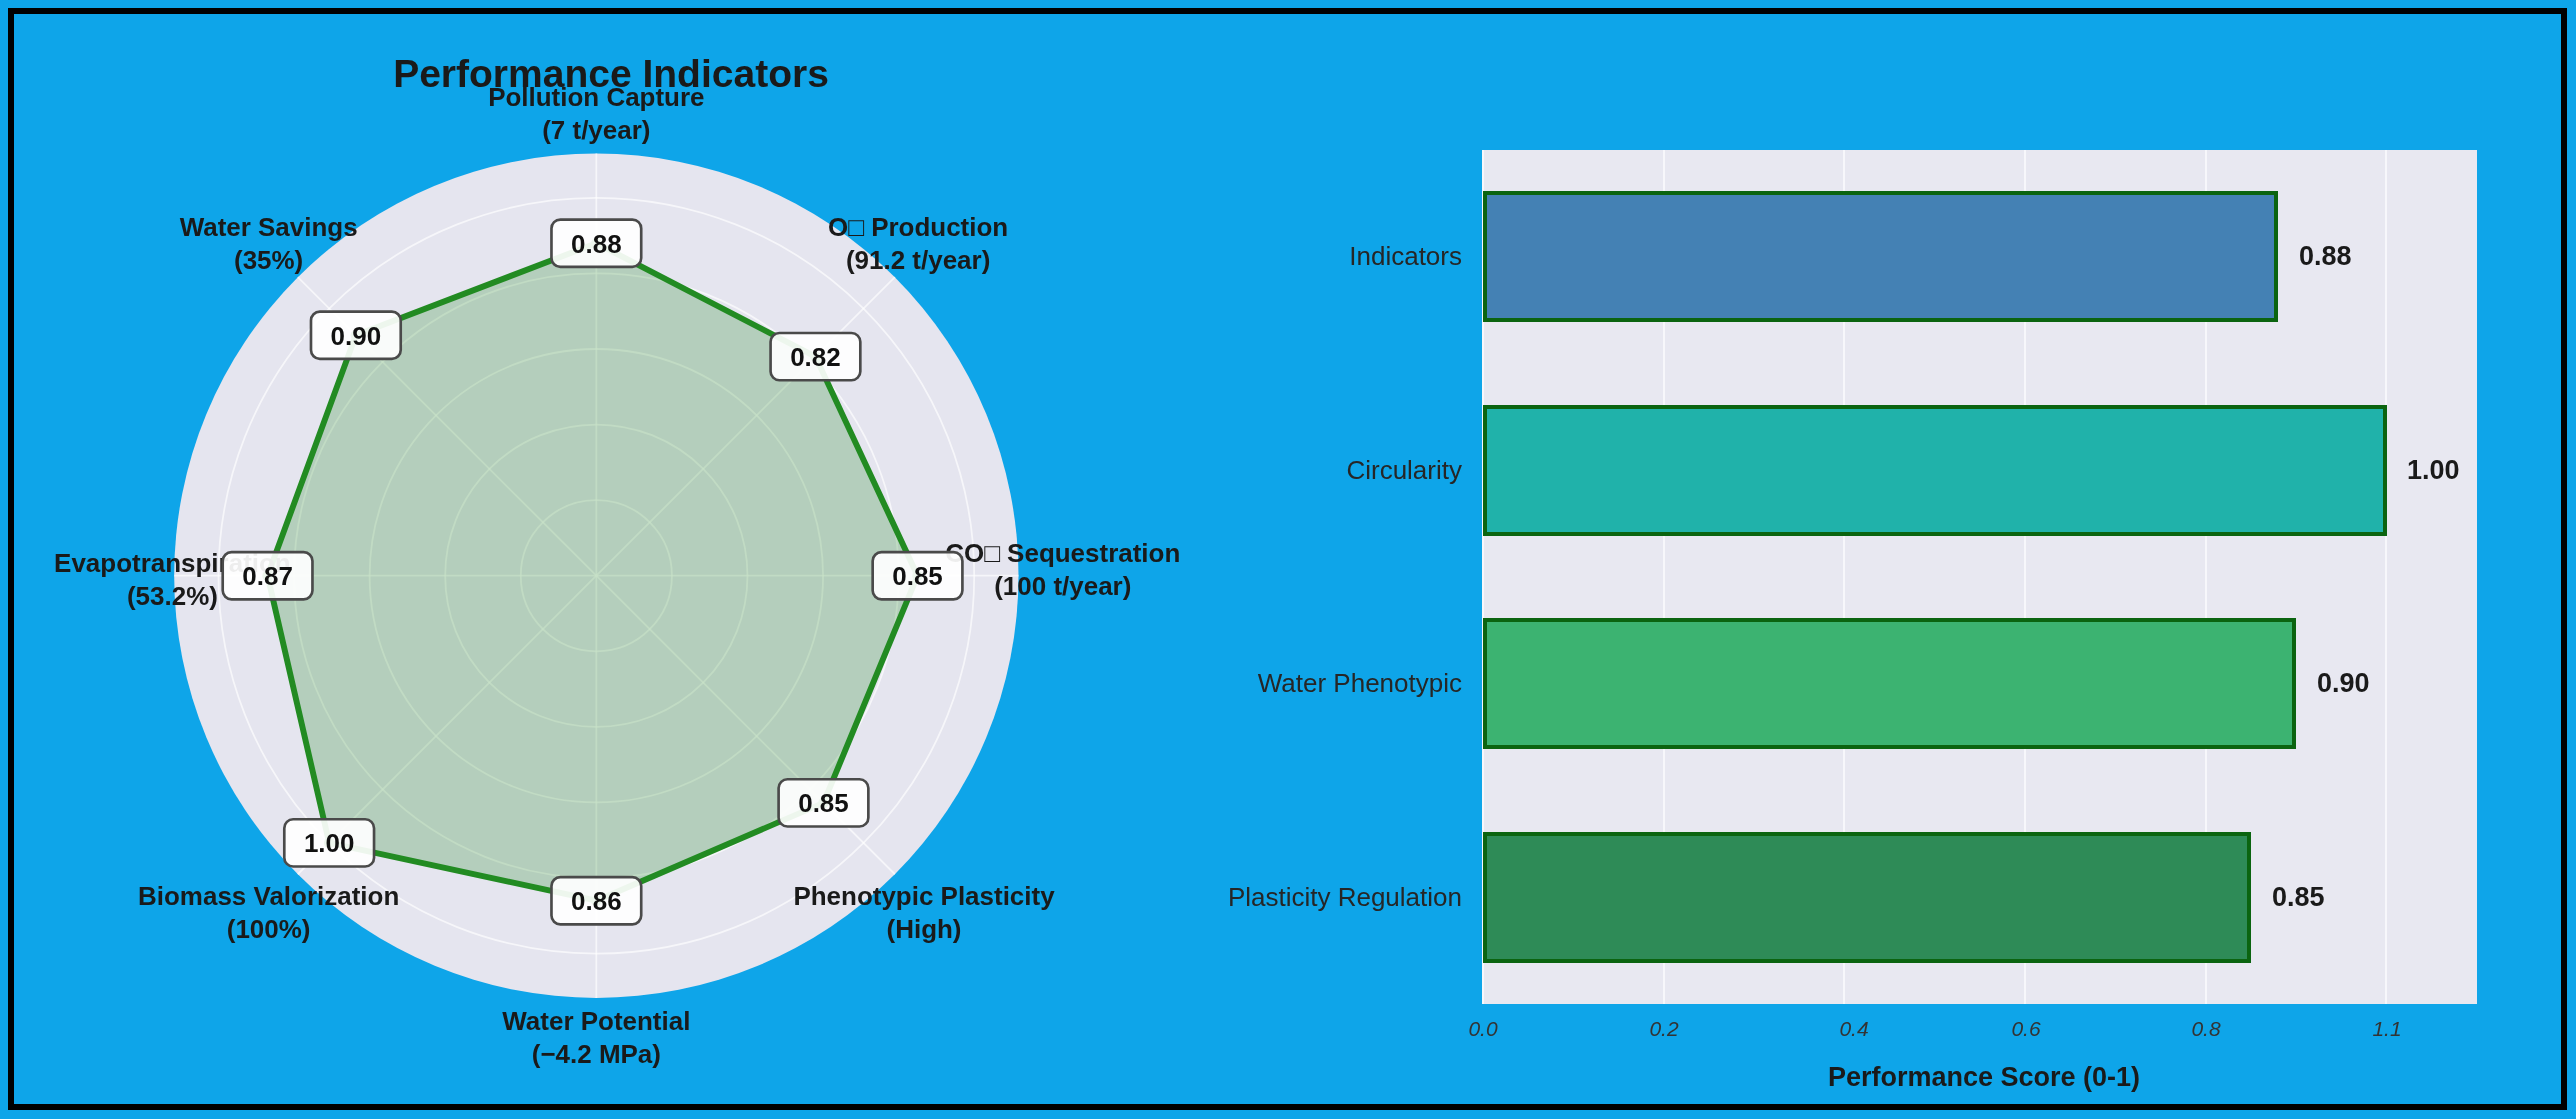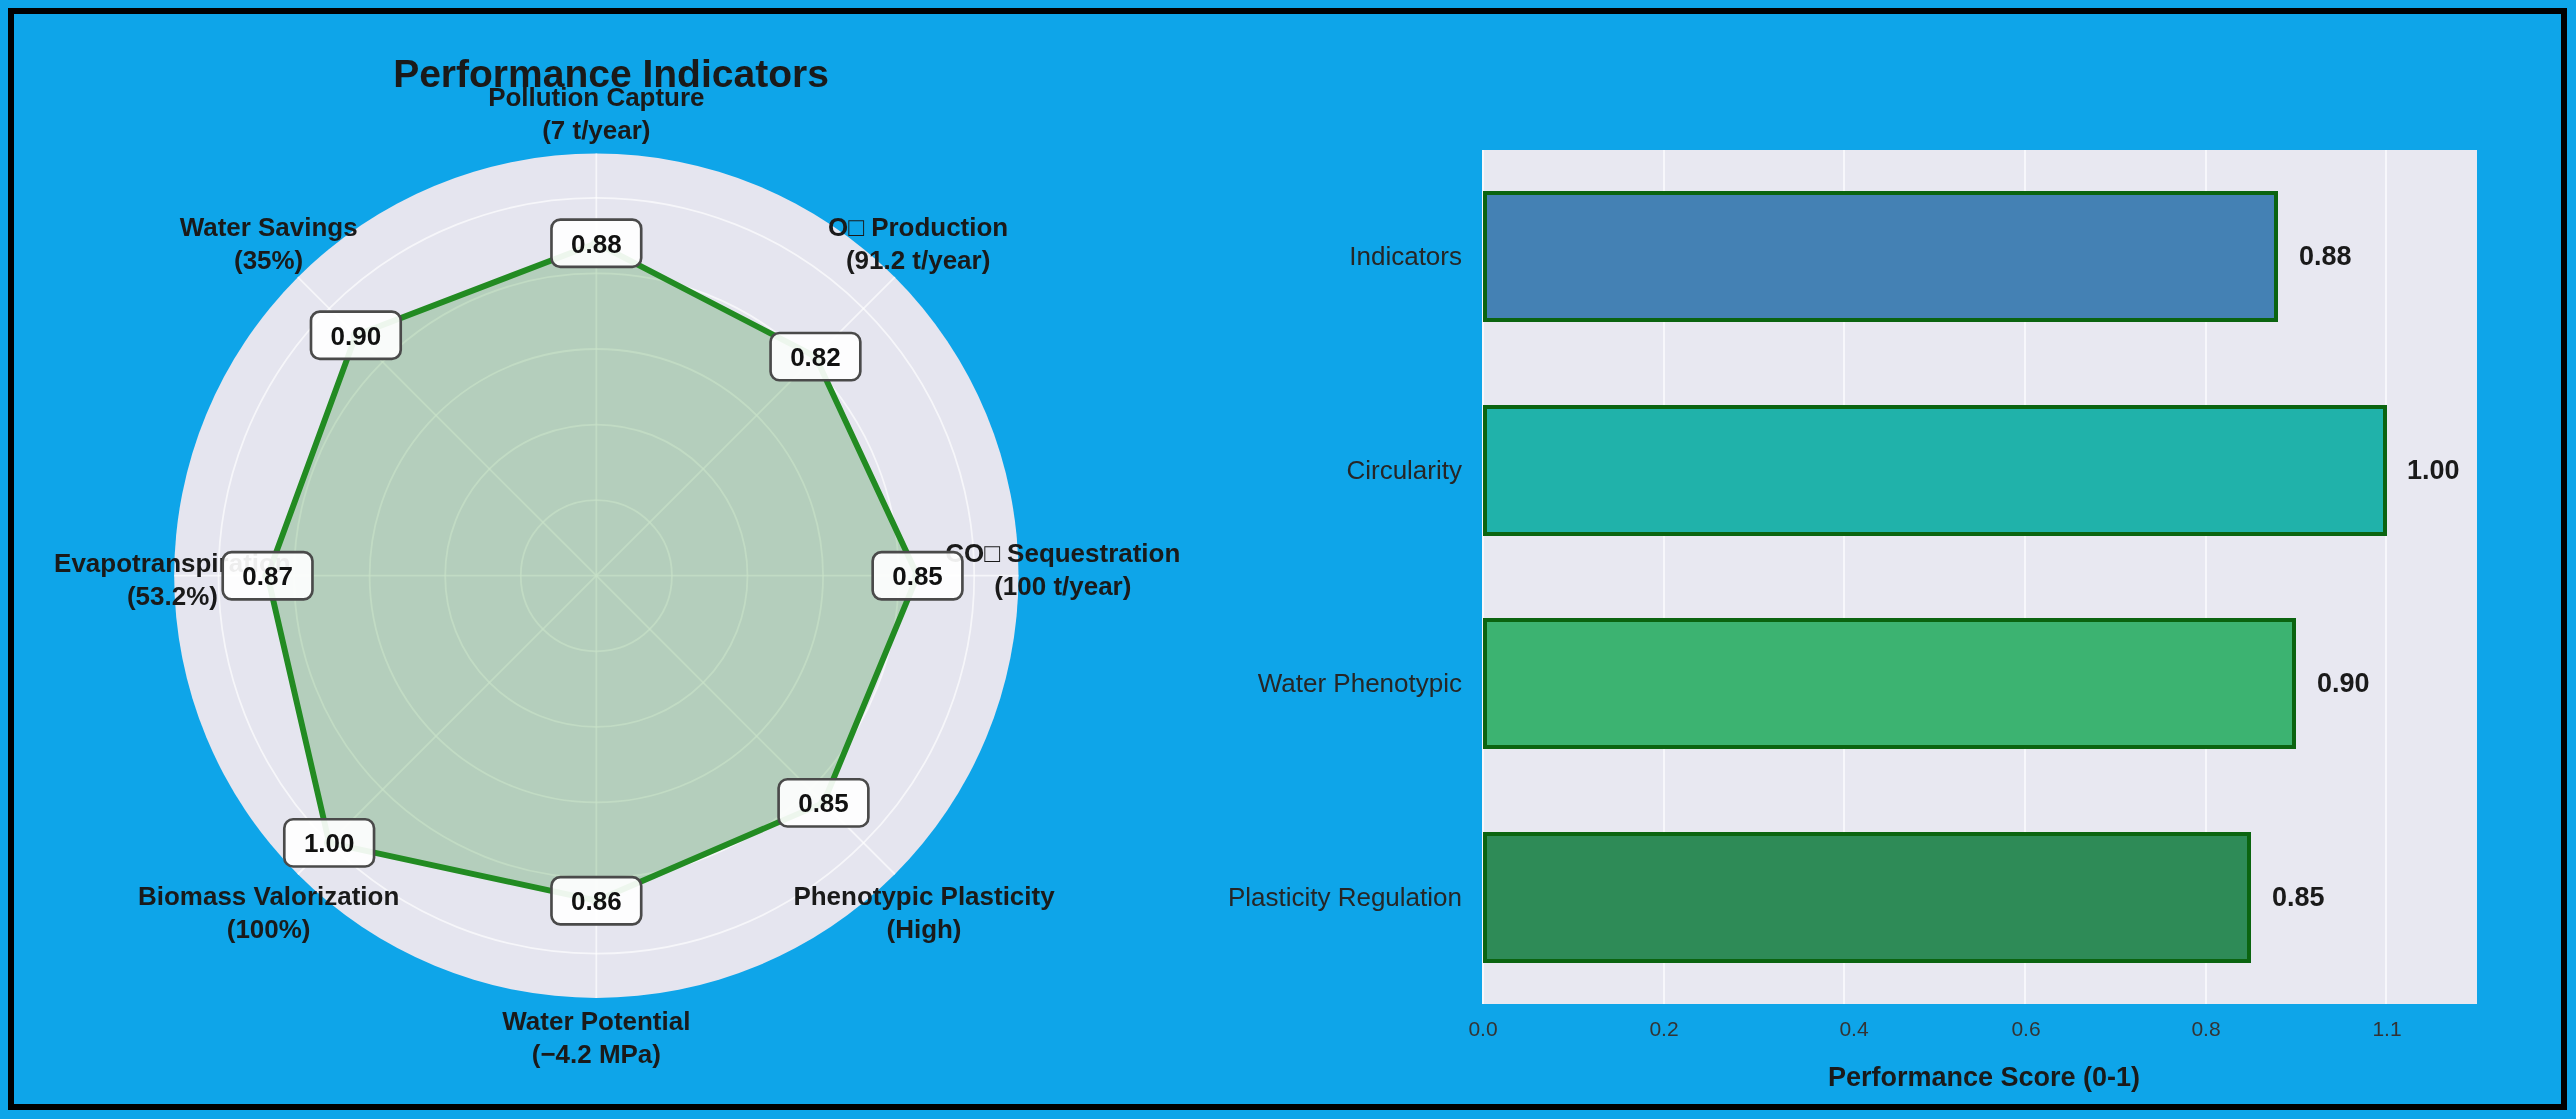--- a/index.html
+++ b/index.html
@@ -18,21 +18,21 @@
   #bar-plot{position:absolute;left:1483px;top:150px;width:994px;height:854px;}
   .gridline{position:absolute;top:0;bottom:0;width:2.4px;}
   .bar{position:absolute;box-sizing:border-box;}
   .bar-value{
     position:absolute;font-size:27px;font-weight:bold;color:#1a1a1a;white-space:nowrap;
   }
   .cat-label{
     position:absolute;width:366px;text-align:right;font-size:26px;color:#262626;white-space:nowrap;
   }
   .tick-label{
-    position:absolute;transform:translateX(-50%);font-size:21px;color:#333;white-space:nowrap;
+    position:absolute;transform:translateX(-50%);font-size:21px;color:#333;white-space:nowrap;font-style:italic;
   }
   .x-label{
     position:absolute;left:1984px;top:1046px;transform:translateX(-50%);
     font-size:27px;font-weight:bold;color:#1a1a1a;white-space:nowrap;margin-top:16px;
   }
 </style>
 </head>
 <body>
 
 <div class="stage">

